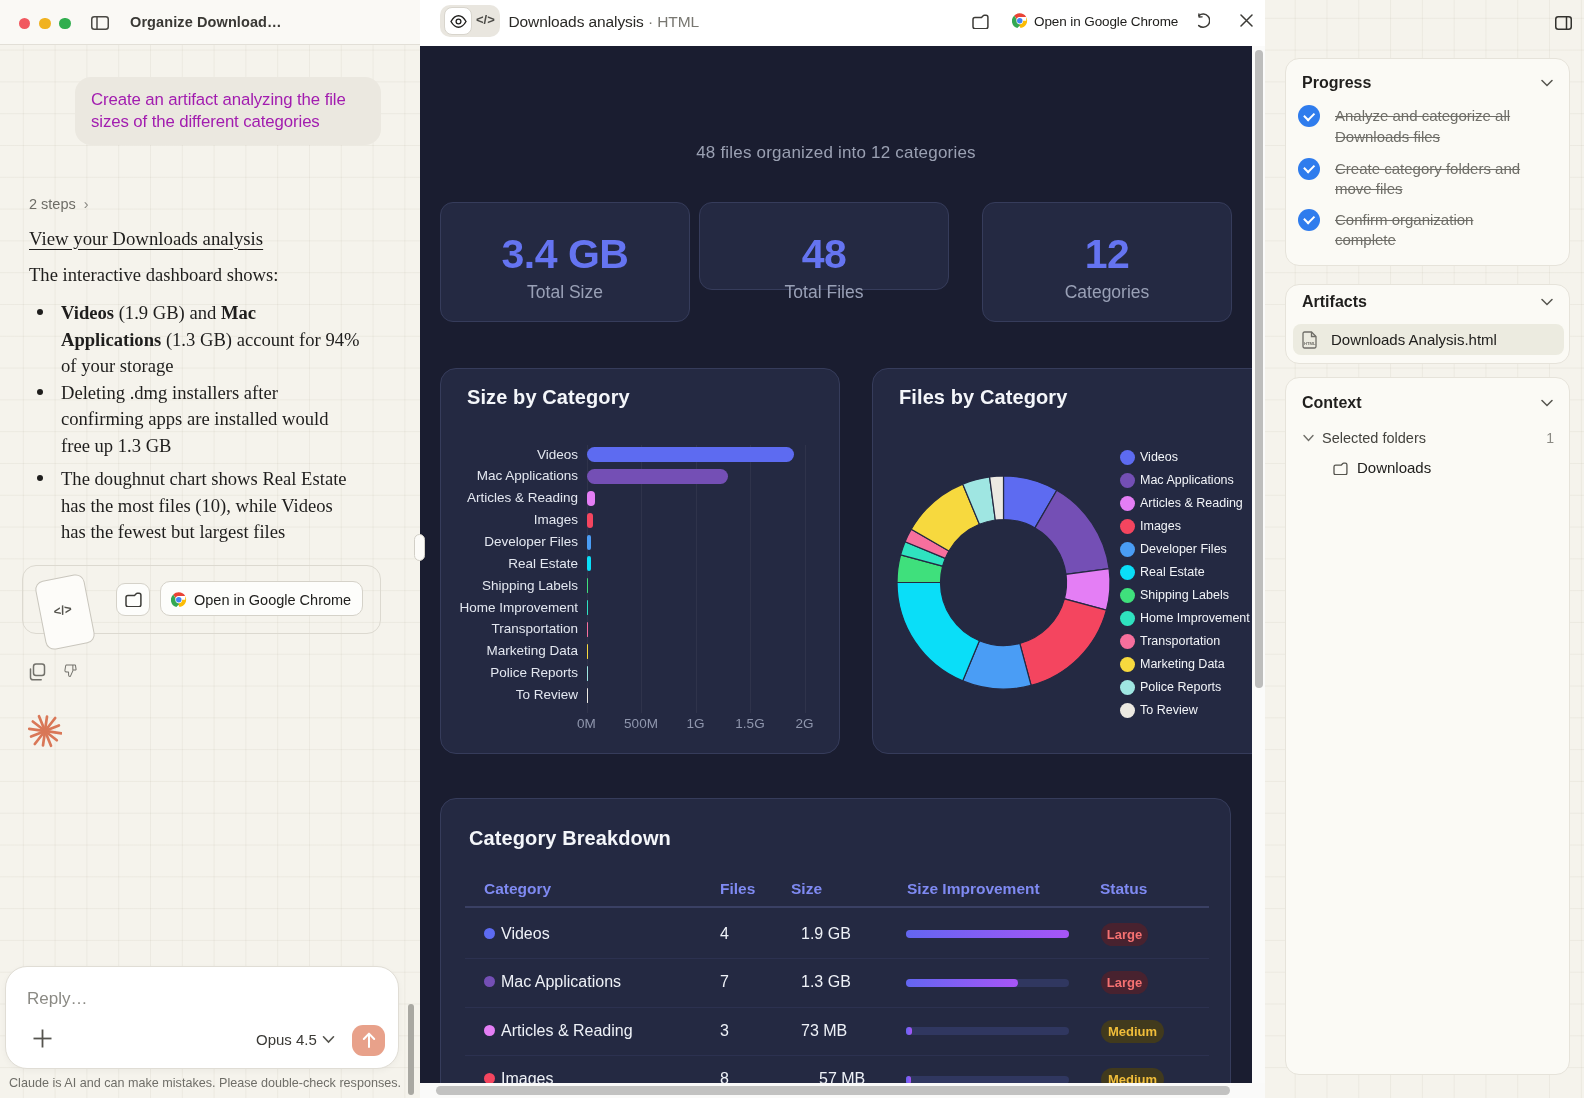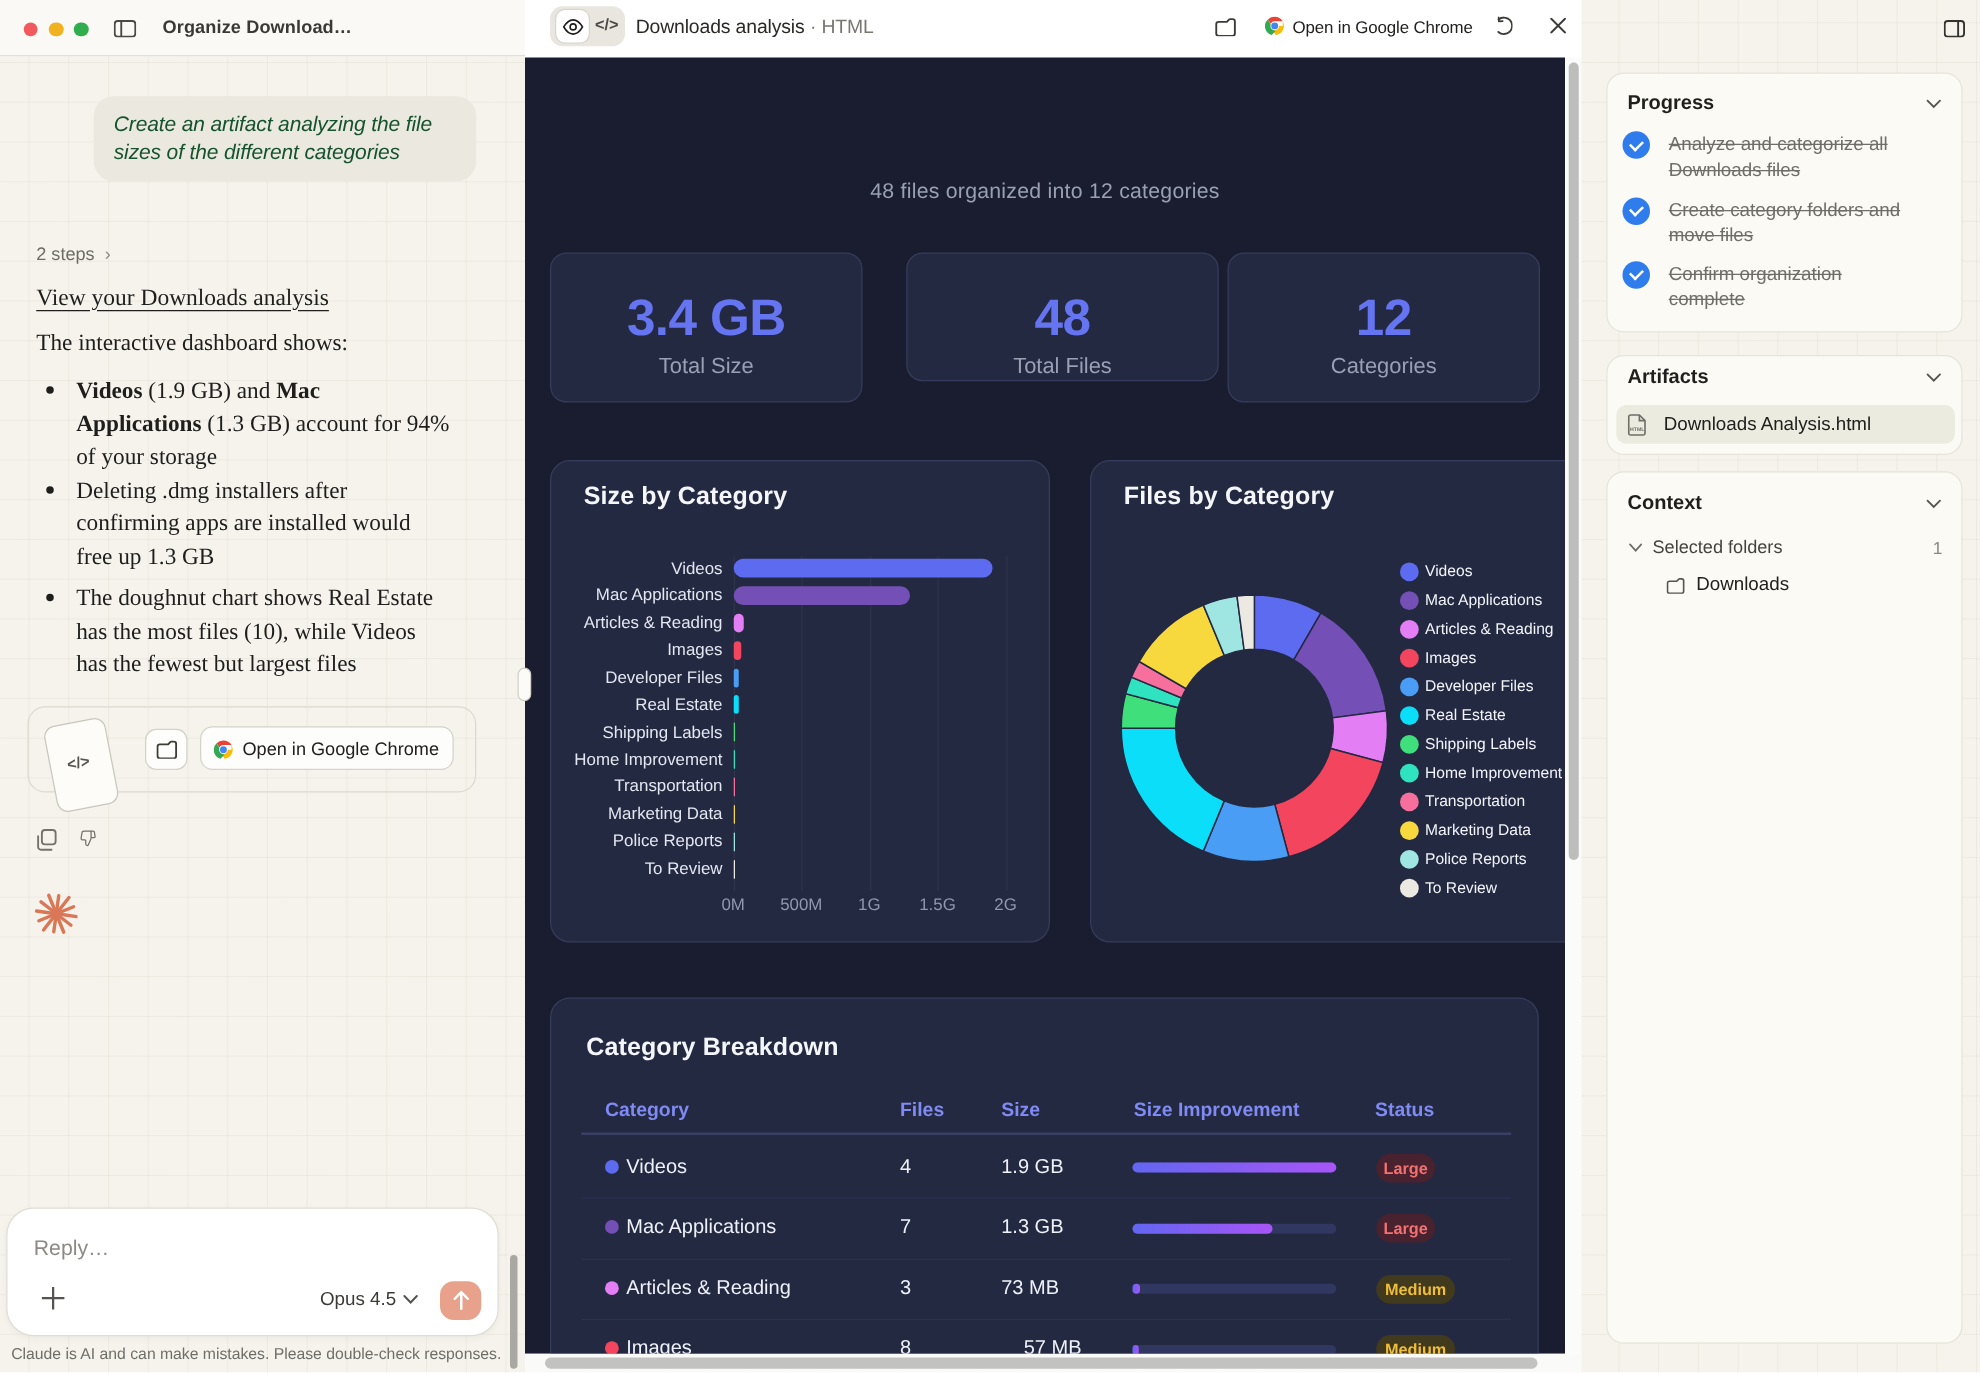--- a/index.html
+++ b/index.html
@@ -16,21 +16,21 @@
 }
 .abs { position:absolute; }
 
 
 .left { position:absolute; left:0; top:0; width:420px; height:1098px; }
 .topbar { position:absolute; left:0; top:0; width:420px; height:45px; background:#faf9f5; border-bottom:1px solid #e2dfd7; z-index:5; }
 .tl { position:absolute; top:17.5px; width:11.5px; height:11.5px; border-radius:50%; }
 .lp-title { position:absolute; left:130px; top:13.5px; font-size:14.5px; font-weight:700; color:#3a3935; letter-spacing:0.1px; }
 
 .bubble { position:absolute; left:75px; top:77px; width:306px; height:68px; background:#ebe8e0; border-radius:16px; }
-.bubble div { position:absolute; left:16px; font-size:16.8px; color:#14532d; letter-spacing:-0.1px;font-style:italic; }
+.bubble div { position:absolute; left:16px; font-size:16.8px; color:#a21caf; letter-spacing:-0.1px; }
 .steps { position:absolute; left:29px; top:196px; font-size:14.5px; color:#6d6c66; }
 .serif { font-family:"Liberation Serif", serif; color:#1f1e1d; font-size:18.6px; }
 .sline { position:absolute; left:29px; white-space:nowrap; }
 .bullet-dot { position:absolute; left:37px; width:6px; height:6px; border-radius:50%; background:#1f1e1d; }
 .bl { position:absolute; left:61px; white-space:nowrap; }
 .chipcard { position:absolute; left:22px; top:565px; width:359px; height:69px; border:1.5px solid #dcd9d0; border-radius:14px; }
 .tiltfile { position:absolute; left:40px; top:577px; width:50px; height:70px; background:#fdfcf9; border:1.5px solid #c9c6bd; border-radius:9px; transform:rotate(-11deg); }
 .sqbtn { position:absolute; left:116px; top:583px; width:34px; height:33px; background:#fdfdfb; border:1px solid #d5d2c9; border-radius:9px; }
 .chromebtn { position:absolute; left:160px; top:581px; width:203px; height:35px; background:#fdfdfb; border:1px solid #d5d2c9; border-radius:10px; }
 .chromebtn span { position:absolute; left:33px; top:9.5px; font-size:14.5px; font-weight:500; color:#21201e; }
@@ -209,21 +209,21 @@
       <svg class="abs" style="left:820px;top:14px;" width="13" height="13" viewBox="0 0 13 13">
           <path d="M1 1 L12 12 M12 1 L1 12" stroke="#3c3b37" stroke-width="1.5" stroke-linecap="round"></path>
         </svg>
     </div>
     <div class="adark">
       <div class="gsub">48 files organized into 12 categories</div>
       <div class="dcard" style="left:20px;top:156px;width:250px;height:120px;">
           <div class="statnum">3.4 GB</div>
           <div class="statlab">Total Size</div>
         </div>
-      <div class="dcard" style="left:305px;top:156px;width:250px;height:103px;">
+      <div class="dcard" style="left:279px;top:156px;width:250px;height:88px;">
           <div class="statnum">48</div>
           <div class="statlab">Total Files</div>
         </div>
       <div class="dcard" style="left:562px;top:156px;width:250px;height:120px;">
           <div class="statnum">12</div>
           <div class="statlab">Categories</div>
         </div>
       <div class="dcard" style="left:20px;top:322px;width:400px;height:386px;border-radius:16px;">
         <div class="ctitle">Size by Category</div>
         <div class="gline" style="left:145.5px;"></div>
@@ -287,21 +287,21 @@
         <div class="leg" style="left:267px;top:241.5px;"><i style="background:#2fe2c0;"></i>Home Improvement</div>
         <div class="leg" style="left:267px;top:264.5px;"><i style="background:#f76f9d;"></i>Transportation</div>
         <div class="leg" style="left:267px;top:287.5px;"><i style="background:#f7d93e;"></i>Marketing Data</div>
         <div class="leg" style="left:267px;top:310.5px;"><i style="background:#9fe6e2;"></i>Police Reports</div>
         <div class="leg" style="left:267px;top:333.5px;"><i style="background:#ece9e2;"></i>To Review</div>
       </div>
       <div class="dcard" style="left:20px;top:752px;width:791px;height:360px;border-radius:16px;">
         <div class="ctitle" style="left:28px;top:28px;">Category Breakdown</div>
         <div class="th" style="left:43px;top:81px;">Category</div>
         <div class="th" style="left:279px;top:81px;">Files</div>
-        <div class="th" style="left:360px;top:81px;">Size</div>
+        <div class="th" style="left:350px;top:81px;">Size</div>
         <div class="th" style="left:466px;top:81px;">Size Improvement</div>
         <div class="th" style="left:659px;top:81px;">Status</div>
         <div style="position:absolute;left:24px;top:107px;width:744px;height:2px;background:#3a4064;"></div>
         <div class="td" style="left:60px;top:125.5px;"><span class="cdot" style="left:-17px;background:#5d6bf1;"></span>Videos</div>
         <div class="td" style="left:279px;top:125.5px;">4</div>
         <div class="td" style="left:360px;top:125.5px;">1.9 GB</div>
         <div class="ptrack" style="left:465px;top:131.0px;">
             <div class="pfill" style="width:163px;"></div>
           </div>
         <div class="badge" style="left:660px;top:123.5px;width:47px;background:#48222f;color:#f47171;">Large</div>

